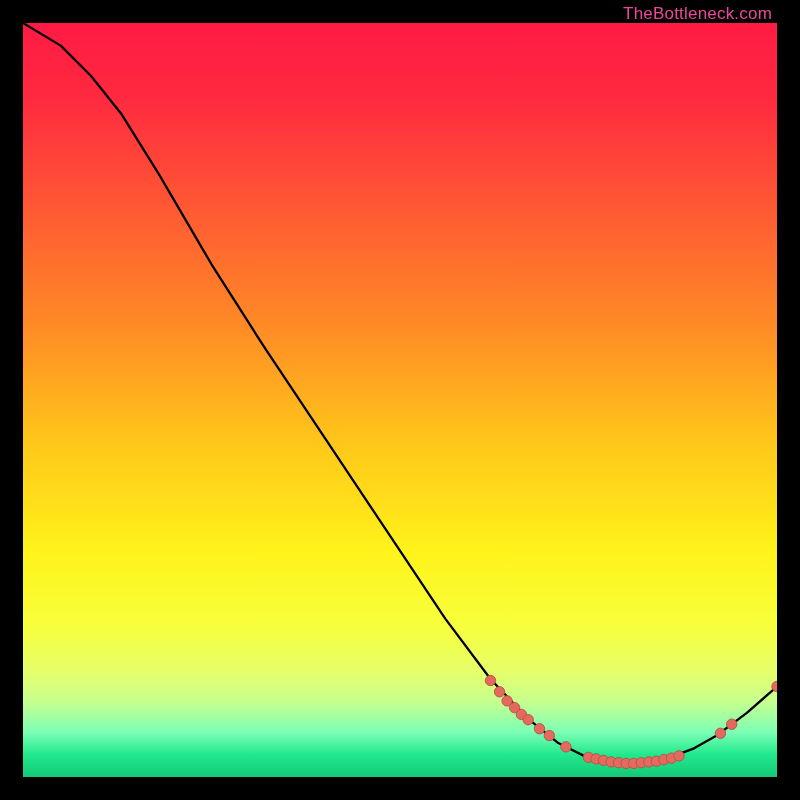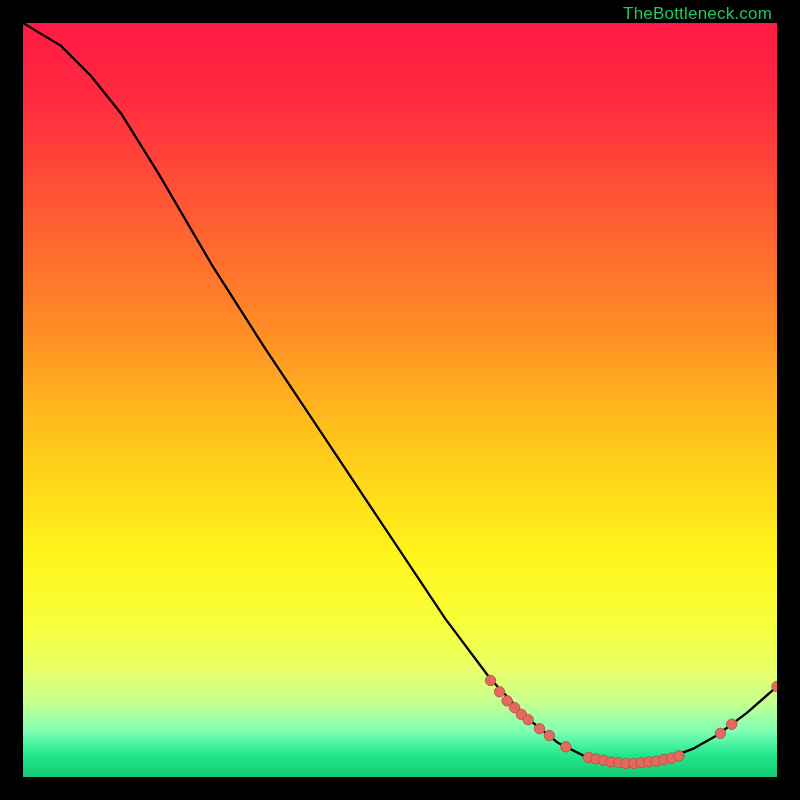--- a/index.html
+++ b/index.html
@@ -35,21 +35,21 @@
     top: 0;
     width: 100%;
     height: 100%;
   }
   .watermark {
     position: absolute;
     top: 4px;
     right: 28px;
     font-family: Arial, Helvetica, sans-serif;
     font-size: 17px;
-    color: #22c55e;
+    color: #ec4899;
     letter-spacing: 0.2px;
     text-align: center;
   }
 </style>
 </head>
 <body>
 
 <div class="stage">
   <div class="watermark">TheBottleneck.com</div>
 

